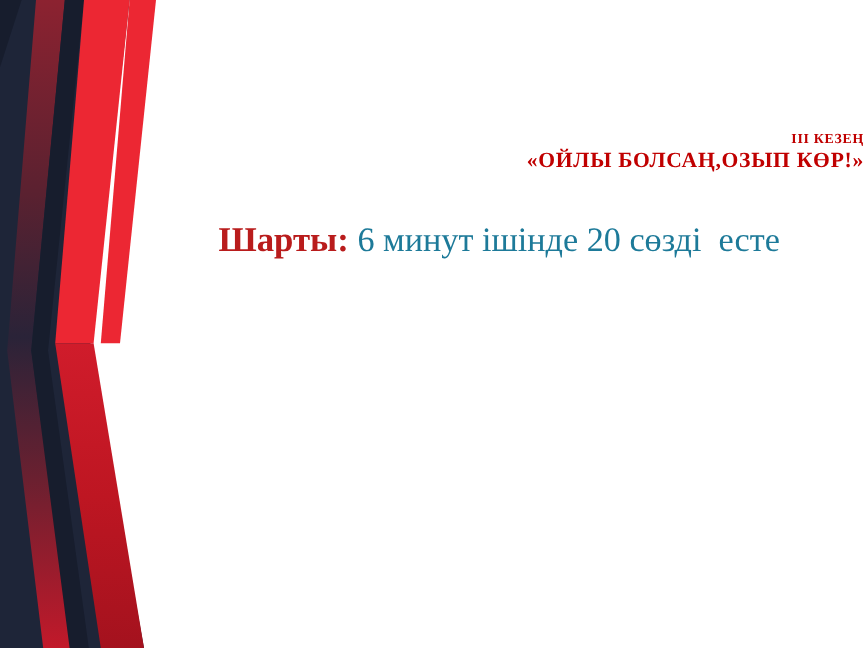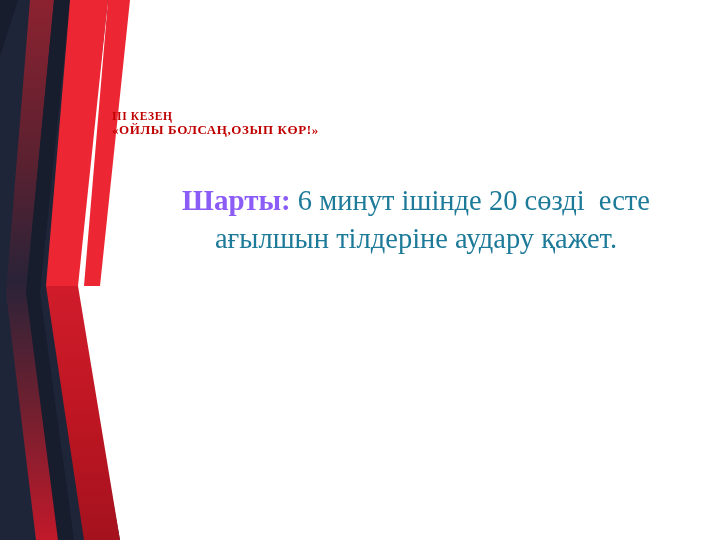--- a/index.html
+++ b/index.html
@@ -40,50 +40,50 @@
     top: 0;
     width: 608px;
     height: 540px;
   }
 
   #title-block {
     position: absolute;
     left: 0;
     top: 110px;
     width: 608px;
-    text-align: left;
+    text-align: right;
     color: #C00000;
     font-family: "Liberation Serif", serif;
     font-weight: bold;
     line-height: 1.12;
     letter-spacing: 0.6px;
   }
   #title-line-1 {
     display: block;
     font-size: 11.5px;
   }
   #title-line-2 {
     display: block;
-    font-size: 13px;
+    font-size: 18px;
   }
 
   #body-block {
     position: absolute;
     left: 4px;
     top: 182px;
     width: 600px;
     text-align: center;
     color: #1D7A99;
     font-family: "Liberation Serif", serif;
     font-size: 28.5px;
     line-height: 1.30;
   }
   #body-lead {
     font-weight: bold;
-    color: #8b5cf6;
+    color: #b91c1c;
     font-size: 29px;
   }
   .body-line {
     display: block;
     white-space: pre;
   }
 </style>
 </head>
 <body>
 
@@ -125,17 +125,16 @@
 
   <div id="content">
 
     <div id="title-block">
       <span id="title-line-1">III КЕЗЕҢ</span>
       <span id="title-line-2">«ОЙЛЫ БОЛСАҢ,ОЗЫП КӨР!»</span>
     </div>
 
     <div id="body-block">
       <span class="body-line"><span id="body-lead">Шарты:</span><span> 6 минут ішінде 20 сөзді  есте</span></span>
-      <span class="body-line">ағылшын тілдеріне аудару қажет.</span>
     </div>
 
   </div>
 </div>
 
 </body></html>

